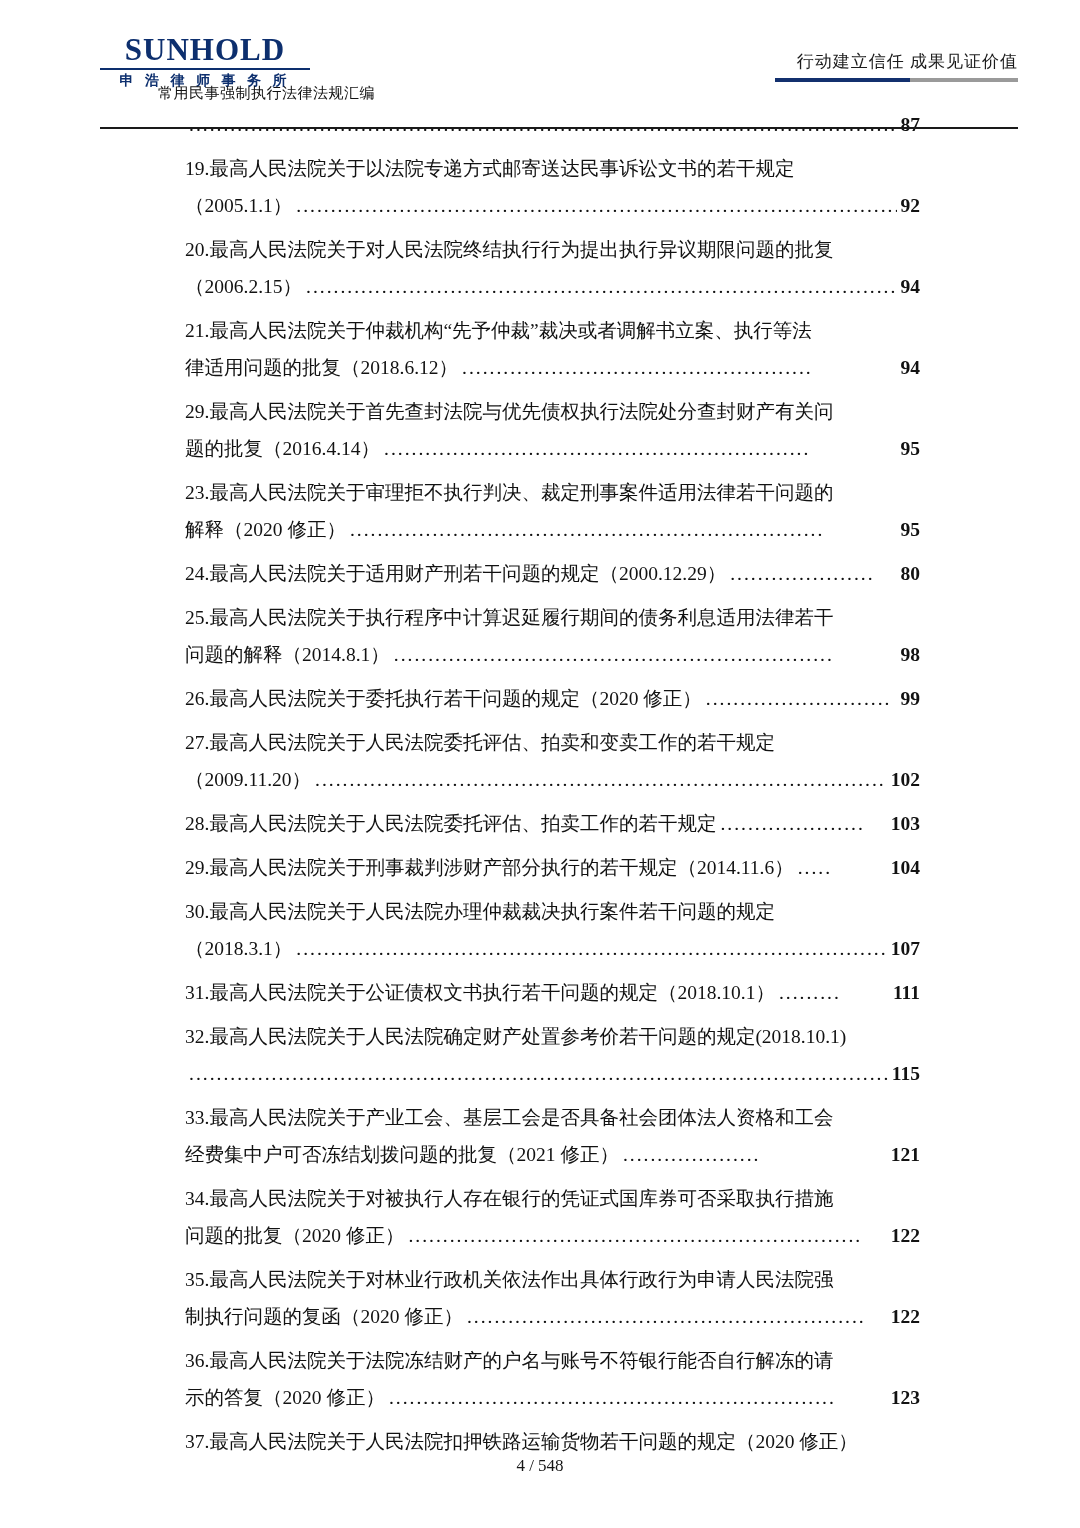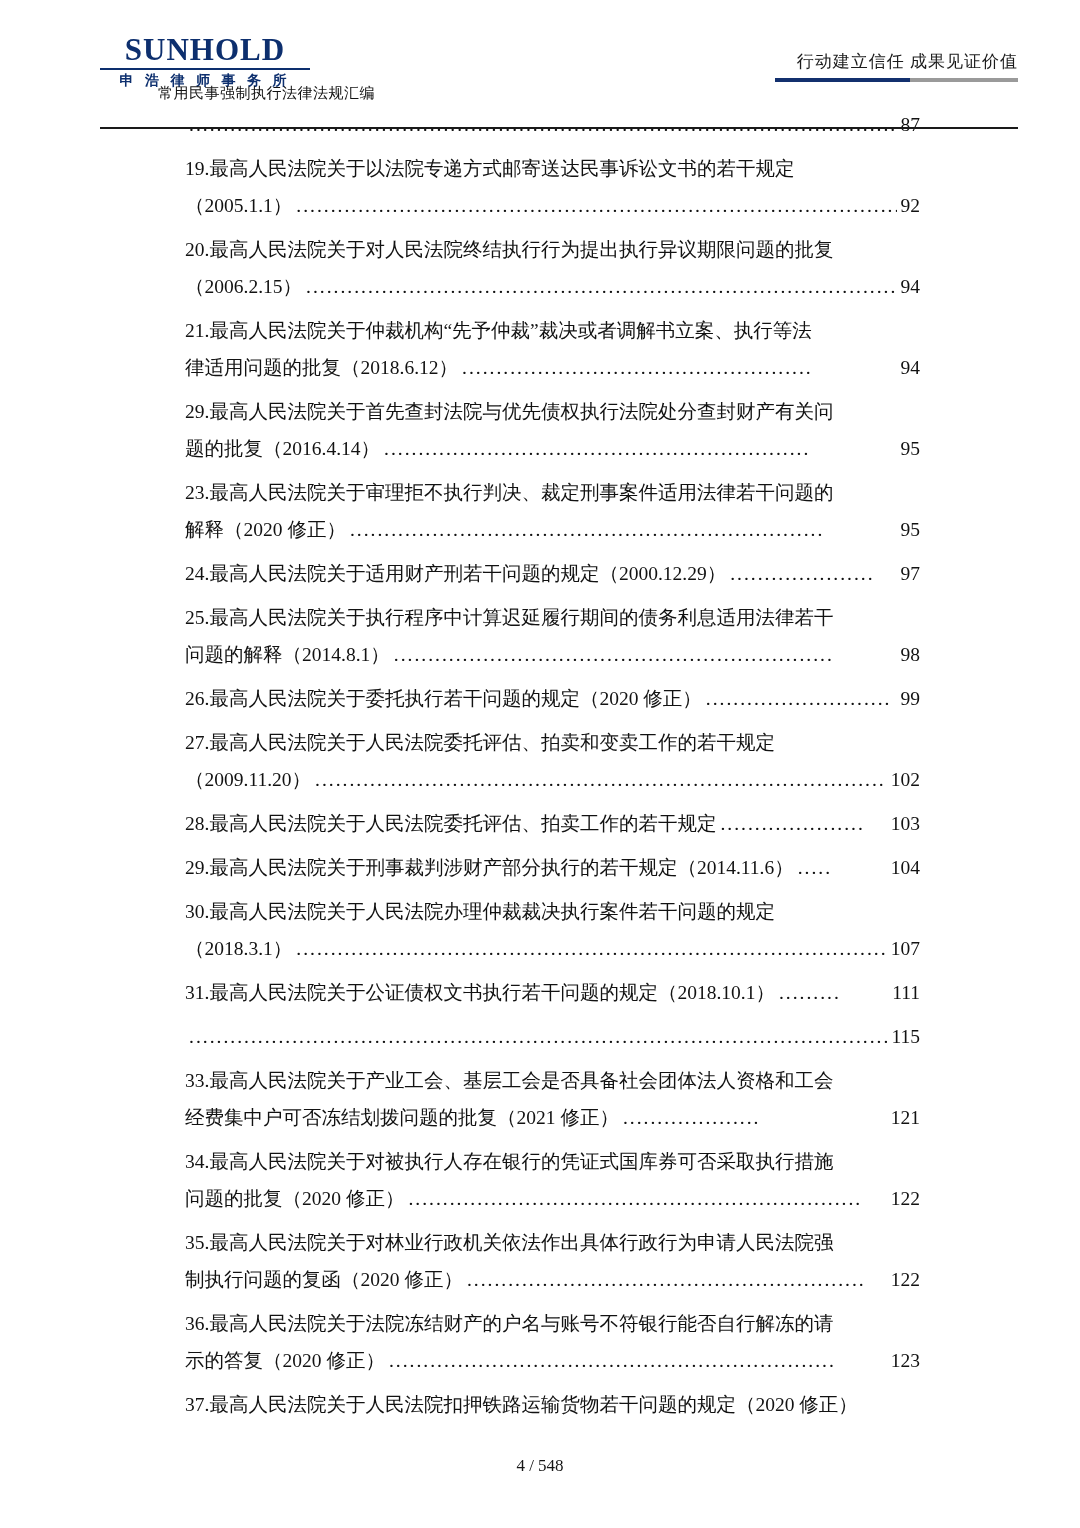--- a/index.html
+++ b/index.html
@@ -130,20 +130,21 @@
     flex: 1 1 auto;
     overflow: hidden;
     white-space: nowrap;
     letter-spacing: 2px;
     color: #121212;
     margin: 0 4px;
   }
   .pagenum {
     white-space: pre;
     text-align: right;
+    font-weight: bold;
   }
   .entry-nowrap {
     white-space: nowrap;
   }
 
   
   .footer {
     position: absolute;
     left: 0;
     right: 0;
@@ -230,21 +231,21 @@
         <span class="leader-text">解释（2020 修正）</span>
         <span class="dots">.....................................................................</span>
         <span class="pagenum">95</span>
       </div>
     </div>
 
     <div class="toc-entry">
       <div class="leader-row">
         <span class="leader-text">24.最高人民法院关于适用财产刑若干问题的规定（2000.12.29）</span>
         <span class="dots">.....................</span>
-        <span class="pagenum">97</span>
+        <span class="pagenum">80</span>
       </div>
     </div>
 
     <div class="toc-entry">
       <span class="toc-line">25.最高人民法院关于执行程序中计算迟延履行期间的债务利息适用法律若干</span>
       <div class="leader-row">
         <span class="leader-text">问题的解释（2014.8.1）</span>
         <span class="dots">................................................................</span>
         <span class="pagenum">98</span>
       </div>
@@ -294,20 +295,21 @@
 
     <div class="toc-entry">
       <div class="leader-row">
         <span class="leader-text">31.最高人民法院关于公证债权文书执行若干问题的规定（2018.10.1）</span>
         <span class="dots">.........</span>
         <span class="pagenum">111</span>
       </div>
     </div>
 
     <div class="toc-entry">
+      <span class="toc-line entry-nowrap">32.最高人民法院关于人民法院确定财产处置参考价若干问题的规定(2018.10.1)</span>
       <div class="leader-row">
         <span class="dots">...............................................................................................................</span>
         <span class="pagenum">115</span>
       </div>
     </div>
 
     <div class="toc-entry">
       <span class="toc-line">33.最高人民法院关于产业工会、基层工会是否具备社会团体法人资格和工会</span>
       <div class="leader-row">
         <span class="leader-text">经费集中户可否冻结划拨问题的批复（2021 修正）</span>

